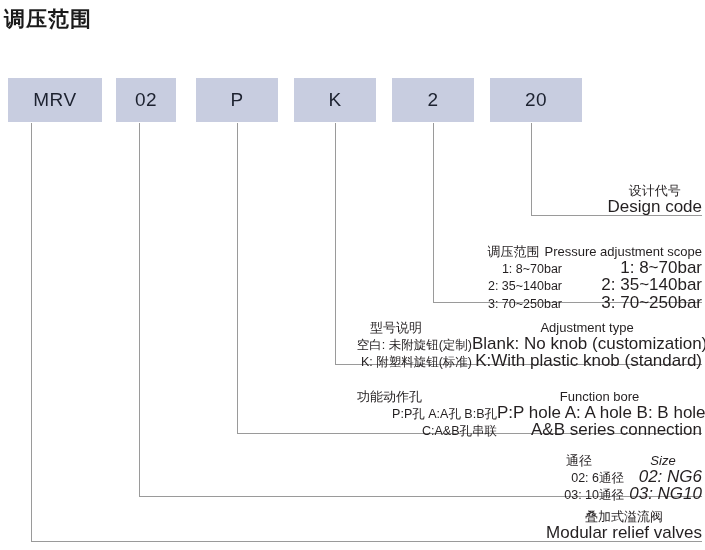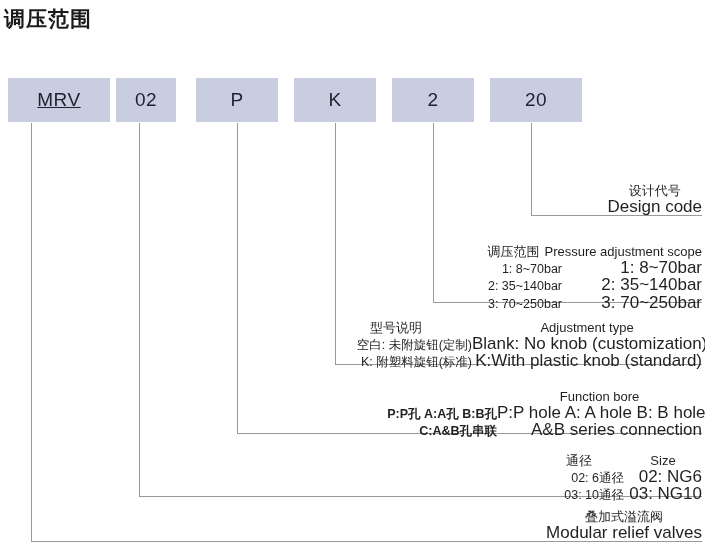--- a/index.html
+++ b/index.html
@@ -98,40 +98,40 @@
   .w-pressure .cn { width: 148px; }
   .w-pressure .en { width: 140px; }
   .w-pressure .row.head .cn { width: auto; padding-right: 5px; }
   .w-pressure .row.head .en { width: auto; }
 
   .w-adjust .cn { width: 152px; }
   .w-adjust .en { width: 230px; }
   .w-adjust .row.head .cn { width: 152px; }
   .w-adjust .row.head .en { width: 230px; }
 
-  .w-bore .cn { width: 215px; font-weight: bold; }
+  .w-bore .cn { width: 215px; }
   .w-bore .en { width: 205px; }
   .w-bore .row.head .cn { width: 215px; }
   .w-bore .row.head .en { width: 205px; }
 
   .w-size .cn { width: 90px; }
-  .w-size .en { width: 78px; }
+  .w-size .en { width: 78px; font-style: italic; }
   .w-size .row.head .cn { width: 90px; }
   .w-size .row.head .en { width: 78px; }
 
   .w-valve .cn { width: 100%; }
   .w-valve .en { width: 100%; }
 </style>
 </head>
 <body>
 
 <div id="page-title">调压范围</div>
 
 <div id="code-boxes">
-  <div class="code-box" style="left:8px;  width:102px;text-decoration:underline;">MRV</div>
+  <div class="code-box" style="left:8px;  width:94px;">MRV</div>
   <div class="code-box" style="left:116px; width:60px;text-align:center;">02</div>
   <div class="code-box" style="left:196px; width:82px;">P</div>
   <div class="code-box" style="left:294px; width:82px;">K</div>
   <div class="code-box" style="left:392px; width:82px;">2</div>
   <div class="code-box" style="left:490px; width:92px;">20</div>
 </div>
 
 <svg id="leaders" viewBox="0 0 705 550" width="705" height="550" xmlns="http://www.w3.org/2000/svg">
   <g stroke="#9a9a9a" stroke-width="1.1" fill="none" shape-rendering="crispEdges">
 
@@ -187,20 +187,21 @@
     <span class="en">Blank: No knob (customization)</span>
   </div>
   <div class="row">
     <span class="cn">K: 附塑料旋钮(标准)</span>
     <span class="en">K:With plastic knob (standard)</span>
   </div>
 </div>
 
 <div class="annot w-bore" style="top:389px;">
   <div class="row head">
+    <span class="cn">功能动作孔</span>
     <span class="en">Function bore</span>
   </div>
   <div class="row">
     <span class="cn">P:P孔  A:A孔  B:B孔</span>
     <span class="en">P:P hole   A: A hole   B: B hole</span>
   </div>
   <div class="row">
     <span class="cn">C:A&amp;B孔串联</span>
     <span class="en">A&amp;B series connection</span>
   </div>

